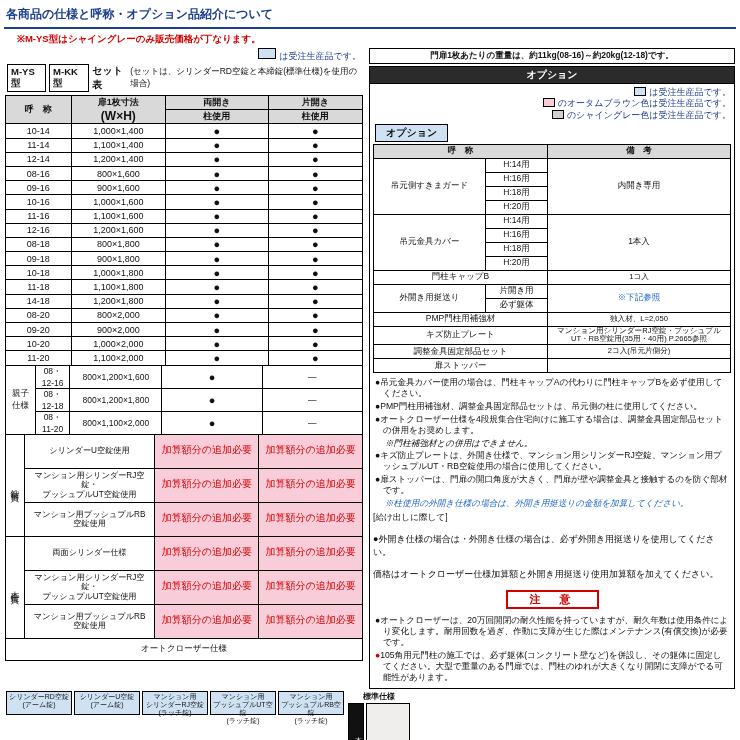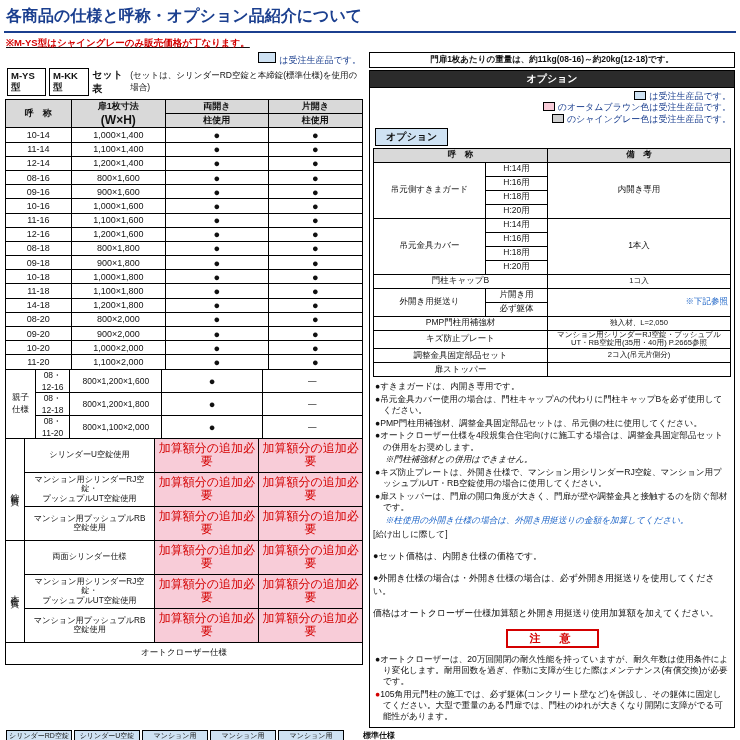--- a/index.html
+++ b/index.html
@@ -13,30 +13,30 @@
     position:relative;
     overflow:hidden;
   }
   .page { position:relative; width:740px; height:740px; }
 
   
   .title-bar {
     padding:6px 4px 2px 6px;
   }
   .title-bar .title {
-    font-size:16px;
+    font-size:12px;
     font-weight:bold;
     color:#1b3f8f;
     letter-spacing:0px;
     white-space:nowrap;
   }
   .title-rule { border-bottom:2px solid #1b3f8f; margin:2px 4px 3px 4px; }
 
   .note-red { color:#d40000; font-size:9.5px; font-weight:bold; }
-  .note-row { display:flex; justify-content:space-between; padding:0 6px 2px 6px;text-decoration:underline; }
+  .note-row { display:flex; justify-content:space-between; padding:0 6px 2px 17px; }
 
   
   .cols { display:flex; gap:6px; padding:0 5px; align-items:flex-start; }
   .col-left { width:358px; }
   .col-right { width:366px; }
 
   
   table { border-collapse:collapse; width:100%; }
   td, th { border:1px solid #000; padding:0 2px; font-size:9px; text-align:center; vertical-align:middle; }
 
@@ -56,21 +56,21 @@
   .settable-line .sub { font-size:8.5px; }
 
   .hdr { background:#d9d9d9; font-weight:bold; }
 
   .size-col { width:92px; }
   .tbl-main td { height:14.2px; }
 
   .oyako td { font-size:8.5px; }
 
   .lock-label { writing-mode:vertical-rl; text-orientation:upright; letter-spacing:2px; font-size:9px; }
-  .red-sm { color:#d40000; font-size:12px; line-height:1.05; }
+  .red-sm { color:#d40000; font-size:10px; line-height:1.05;font-family:Liberation Mono, monospace; }
   .pink-cell { background:#f8ccd8; }
 
   
   .opt-title-bar {
     background:#2b2b2b; color:#fff; text-align:center; font-weight:bold;
     font-size:10px; padding:1px 0; border:1px solid #000; border-bottom:none;
   }
   .opt-box { border:1px solid #000; padding:3px; }
   .opt-legend div { font-size:9px; line-height:1.25; }
   .sq { display:inline-block; width:12px; height:9px; border:1px solid #000; margin-right:3px; vertical-align:-1px; }
@@ -79,21 +79,21 @@
   .sq.gray { background:#d0d0d0; }
 
   .opt-tag {
     display:inline-block; background:#cfe2f3; border:1px solid #000;
     font-weight:bold; font-size:10px; padding:1px 10px; margin:3px 0 2px 2px;
   }
 
   .opt-table td { height:14px; font-size:8.5px; }
   .opt-table .nm { width:112px; }
   .opt-table .hh { width:62px; }
-  .blue-note { color:#1b63c7; font-size:8.5px;text-align:right; }
+  .blue-note { color:#1b63c7; font-size:8.5px; }
 
   .bullets { padding:4px 2px 0 2px; }
   .bullets p { margin:0 0 1.5px 0; font-size:8.6px; line-height:1.3; text-indent:-8px; padding-left:8px; }
   .bullets p.ind { text-indent:0; padding-left:10px;font-style:italic; }
   .bullets .blue { color:#1b63c7; }
 
   .chuui-wrap { text-align:center; margin:4px 0 2px 0; }
   .chuui {
     display:inline-block; border:2px solid #d40000; color:#d40000;
     font-weight:bold; font-size:11px; padding:0 22px; letter-spacing:4px;
@@ -412,34 +412,32 @@
                 <td class="" style="font-size:7.6px;line-height:1.15">2コ入(吊元片側分)</td>
               </tr>
               <tr>
                 <td class="nm" colspan="2">扉ストッパー</td>
                 <td class="" style="font-size:7.6px;line-height:1.15"></td>
               </tr>
             </tbody>
         </table>
 
         <div class="bullets" id="right-bullets">
-            <p>●すきまガードは、内開き専用です。</p>
             <p>●吊元金具カバー使用の場合は、門柱キャップAの代わりに門柱キャップBを必ず使用してください。</p>
             <p>●PMP門柱用補強材、調整金具固定部品セットは、吊元側の柱に使用してください。</p>
             <p>●オートクローザー仕様を4段規集合住宅向けに施工する場合は、調整金具固定部品セットの併用をお奨めします。</p>
             <p class="ind">※門柱補強材との併用はできません。</p>
             <p>●キズ防止プレートは、外開き仕様で、マンション用シリンダーRJ空錠、マンション用プッシュプルUT・RB空錠使用の場合に使用してください。</p>
             <p>●扉ストッパーは、門扉の開口角度が大きく、門扉が壁や調整金具と接触するのを防ぐ部材です。</p>
             <p class="ind blue">※柱使用の外開き仕様の場合は、外開き用挺送りの金額を加算してください。</p>
           </div>
 
         <div style="margin-top:3px">
           <div style="font-size:8.6px">[給け出しに際して]</div>
           <div id="price-bullets">
-              <p>●セット価格は、内開き仕様の価格です。</p>
               <p>●外開き仕様の場合は・外開き仕様の場合は、必ず外開き用挺送りを使用してください。</p>
               <p class="ind">価格はオートクローザー仕様加算額と外開き用挺送り使用加算額を加えてください。</p>
             </div>
         </div>
 
         <div class="chuui-wrap">
           <span class="chuui">注　意</span>
         </div>
         <div id="chuui-bullets" class="bullets">
             <p>●オートクローザーは、20万回開閉の耐久性能を持っていますが、耐久年数は使用条件により変化します。耐用回数を過ぎ、作動に支障が生じた際はメンテナンス(有償交換)が必要です。</p>

